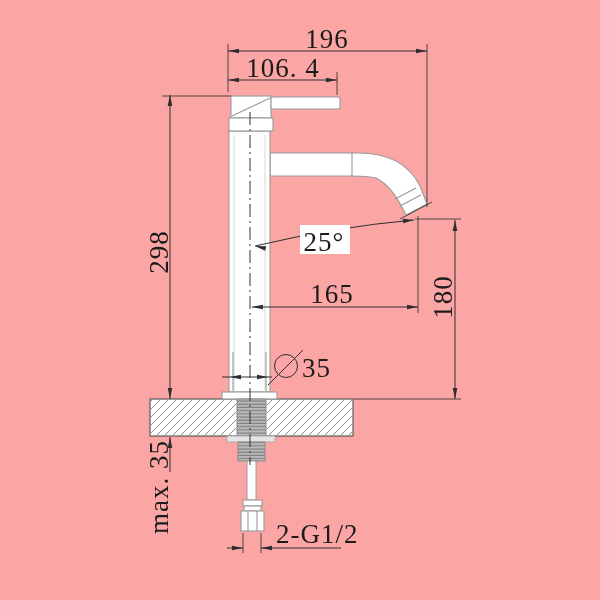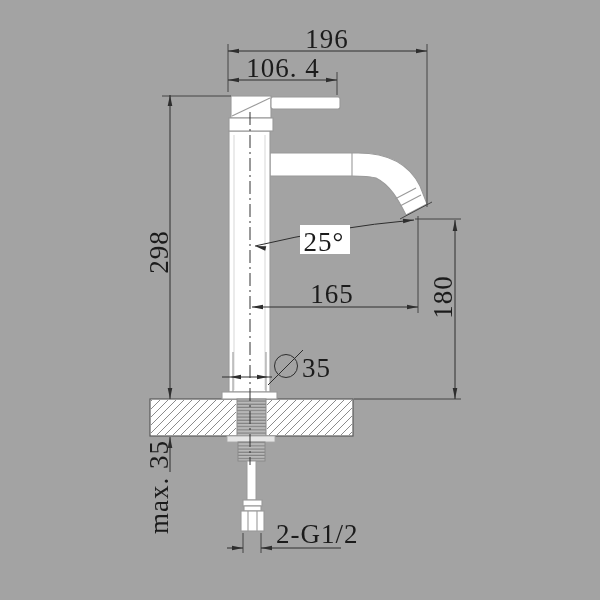--- a/index.html
+++ b/index.html
@@ -1,17 +1,17 @@
 <!DOCTYPE html>
 <html><head>
 <meta charset="utf-8">
 <style>
   html,body{margin:0;padding:0;background:#fff;}
   .stage{
-    position:relative;width:600px;height:600px;background:#a3a3a3;
+    position:relative;width:600px;height:600px;background:#fca5a5;
     outline:1px solid #ececec;overflow:hidden;
     font-family:"Liberation Serif", serif;
   }
   svg{position:absolute;left:0;top:0;}
   .dim-text{fill:#1b1b1b;font-size:27px;letter-spacing:1px;}
   .dim-line{stroke:#2e2e2e;stroke-width:1;fill:none;}
   .dim-arrow{fill:#2e2e2e;stroke:none;}
   .ext-line{stroke:#3a3a3a;stroke-width:0.9;fill:none;}
   .part-line{stroke:#9a9a9a;stroke-width:1.1;fill:none;}
   .part-fill{stroke:#9a9a9a;stroke-width:1.1;fill:#ffffff;}

